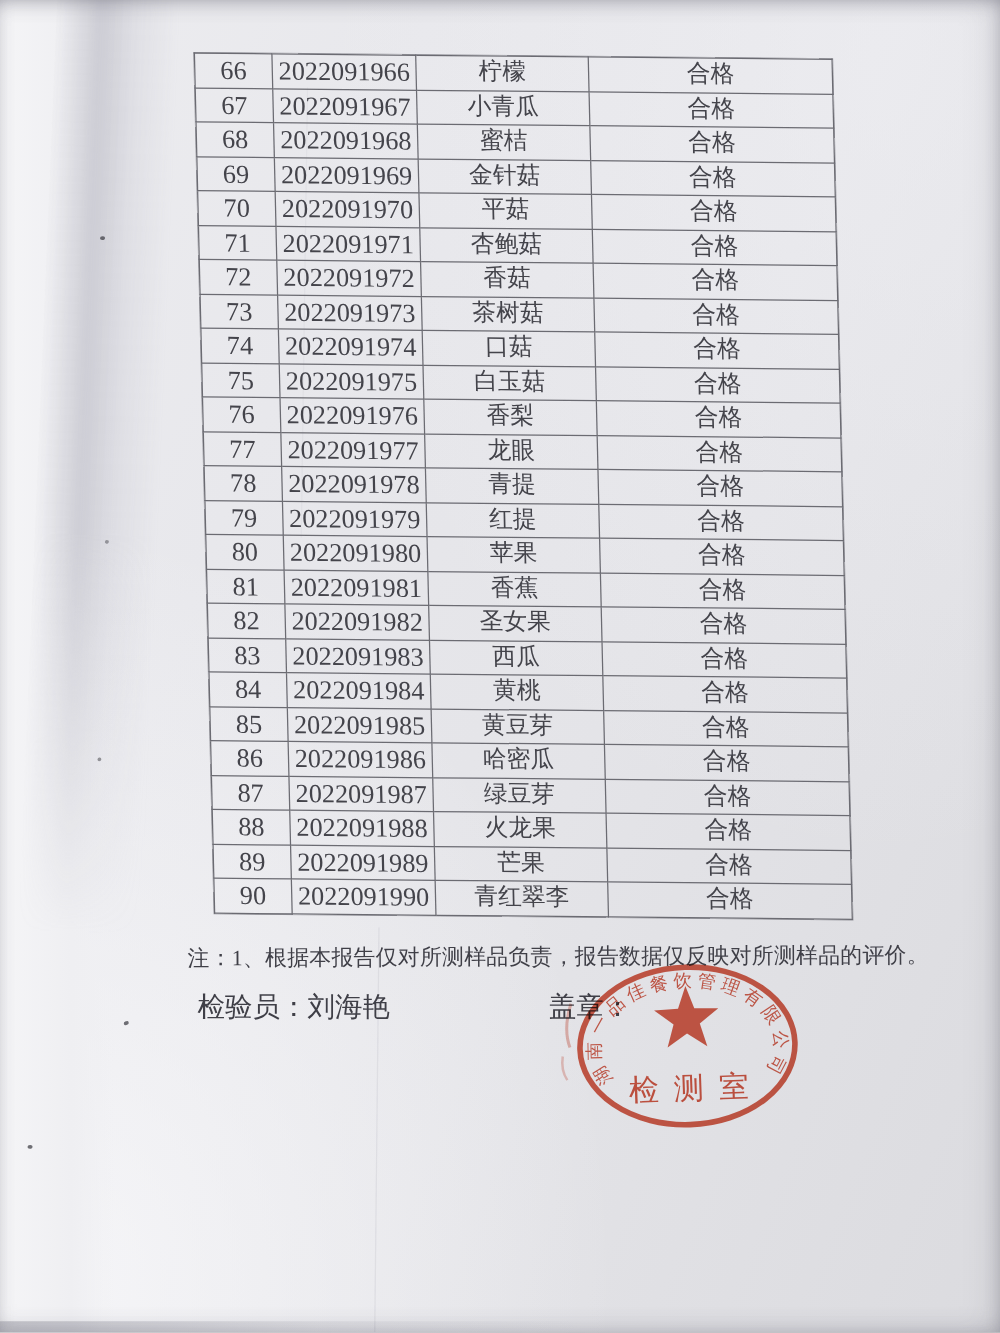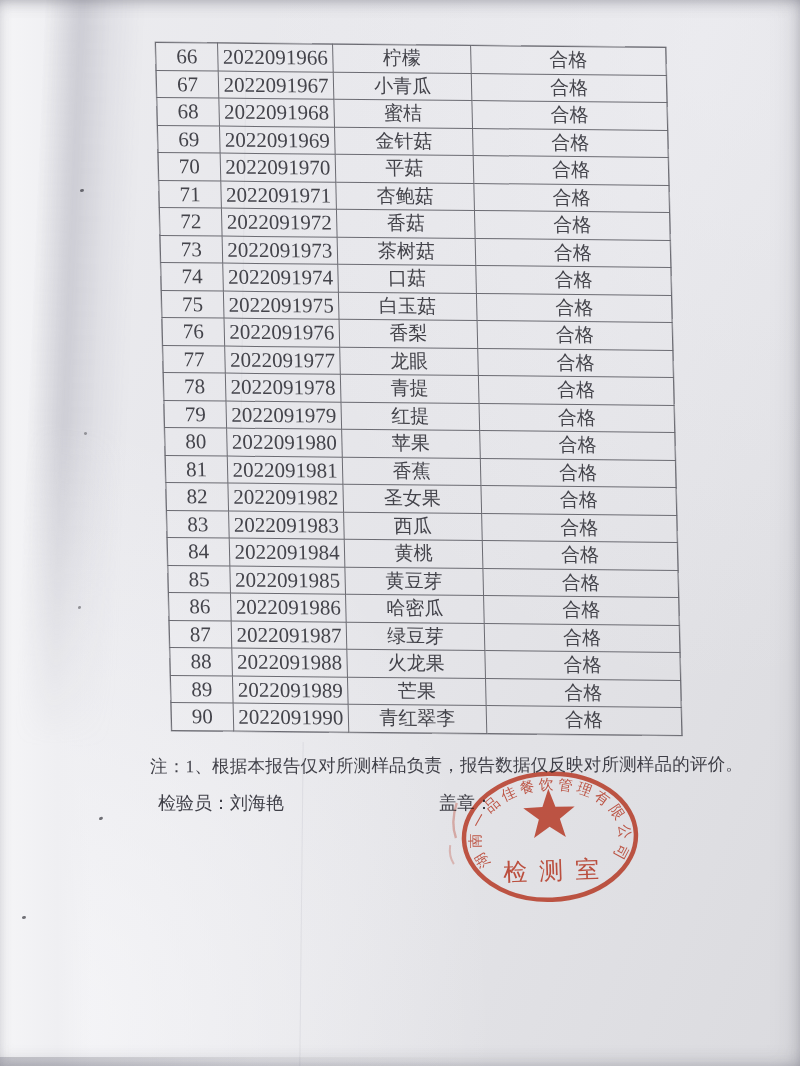--- a/index.html
+++ b/index.html
@@ -40,21 +40,21 @@
     height:26.5px;text-align:center;vertical-align:middle;
     font-size:21px;line-height:26px;color:var(--ink,#44444b);
     padding:0;overflow:hidden;white-space:nowrap;
   }
   table.results td:nth-child(3),table.results td:nth-child(4){font-size:19px;}
   table.results{box-shadow:0 0 0 .4px rgba(70,70,80,.5);}
 
   
   .note{position:absolute;left:150px;top:753px;width:600px;
     font-size:17.5px;letter-spacing:.2px;transform:rotate(-.25deg);color:#3f3f47;}
-  .sign-line{position:absolute;left:0;top:791px;width:800px;height:24px;font-size:18px;color:#3f3f47;}
+  .sign-line{position:absolute;left:0;top:791px;width:800px;height:24px;font-size:22px;color:#3f3f47;}
   .sign-line .inspector{position:absolute;left:158px;top:0;}
   .sign-line .seal{position:absolute;left:439px;top:0;}
 
   
   .stamp{position:absolute;left:440px;top:762px;width:205px;height:152px;
     transform:rotate(-2deg);mix-blend-mode:multiply;opacity:.95;}
   .stamp text{font-family:"Liberation Serif","DejaVu Serif",serif;}
 </style>
 </head>
 <body>

